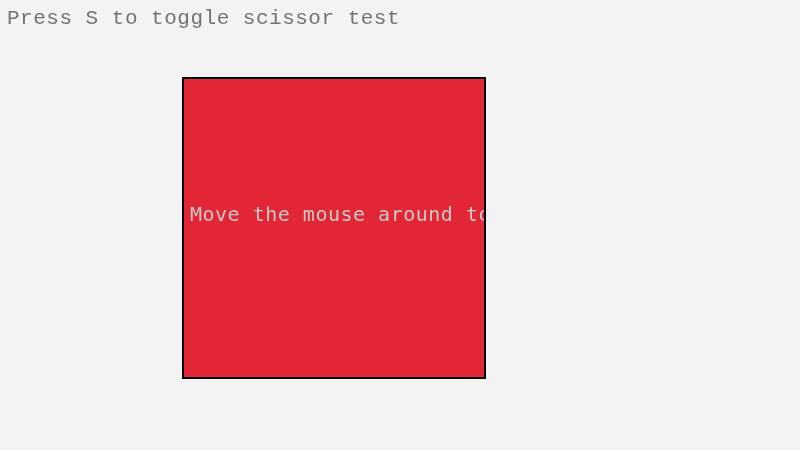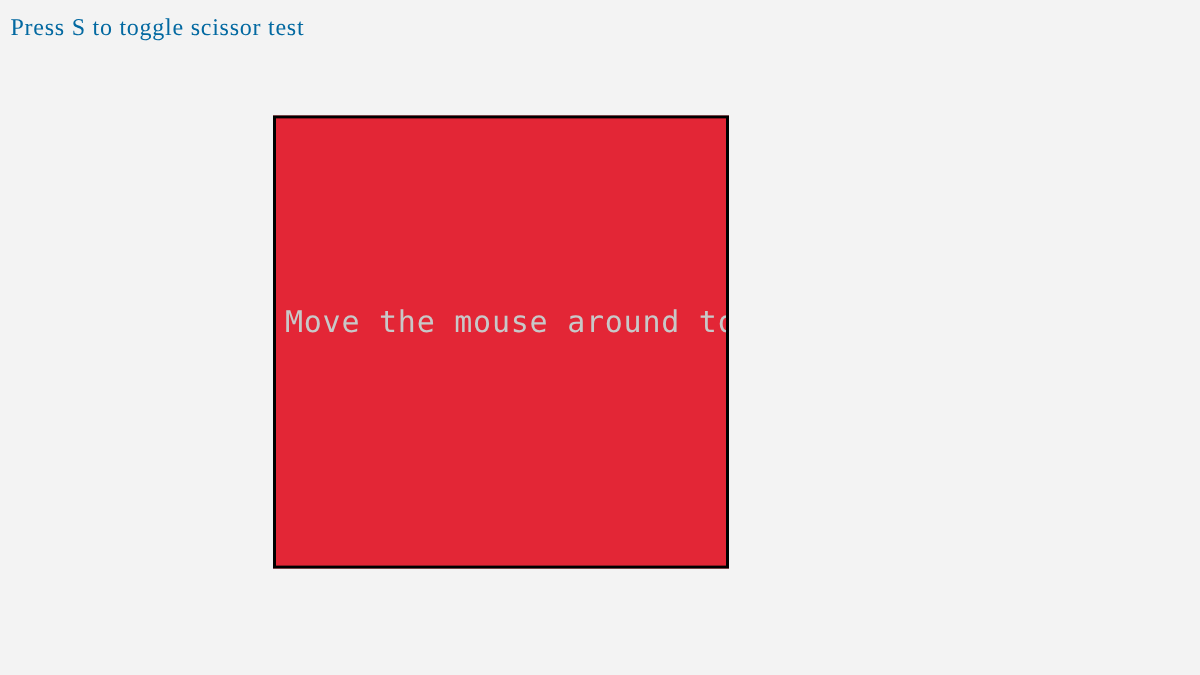--- a/index.html
+++ b/index.html
@@ -20,25 +20,25 @@
     height: 450px;
     background: #f3f3f3;
     overflow: hidden;
   }
 
   
   #instruction-text {
     position: absolute;
     left: 7px;
     top: 7px;
-    font-family: Liberation Serif, serif;
-    font-size: 16px;
+    font-family: Liberation Mono, monospace;
+    font-size: 21px;
     line-height: 24px;
     letter-spacing: 0.5px;
-    color: #0369a1;
+    color: #737373;
     white-space: pre;
     -webkit-font-smoothing: none;
     font-smooth: never;
   }
 
   
   #scissor-area {
     position: absolute;
     left: 182px;
     top: 77px;

